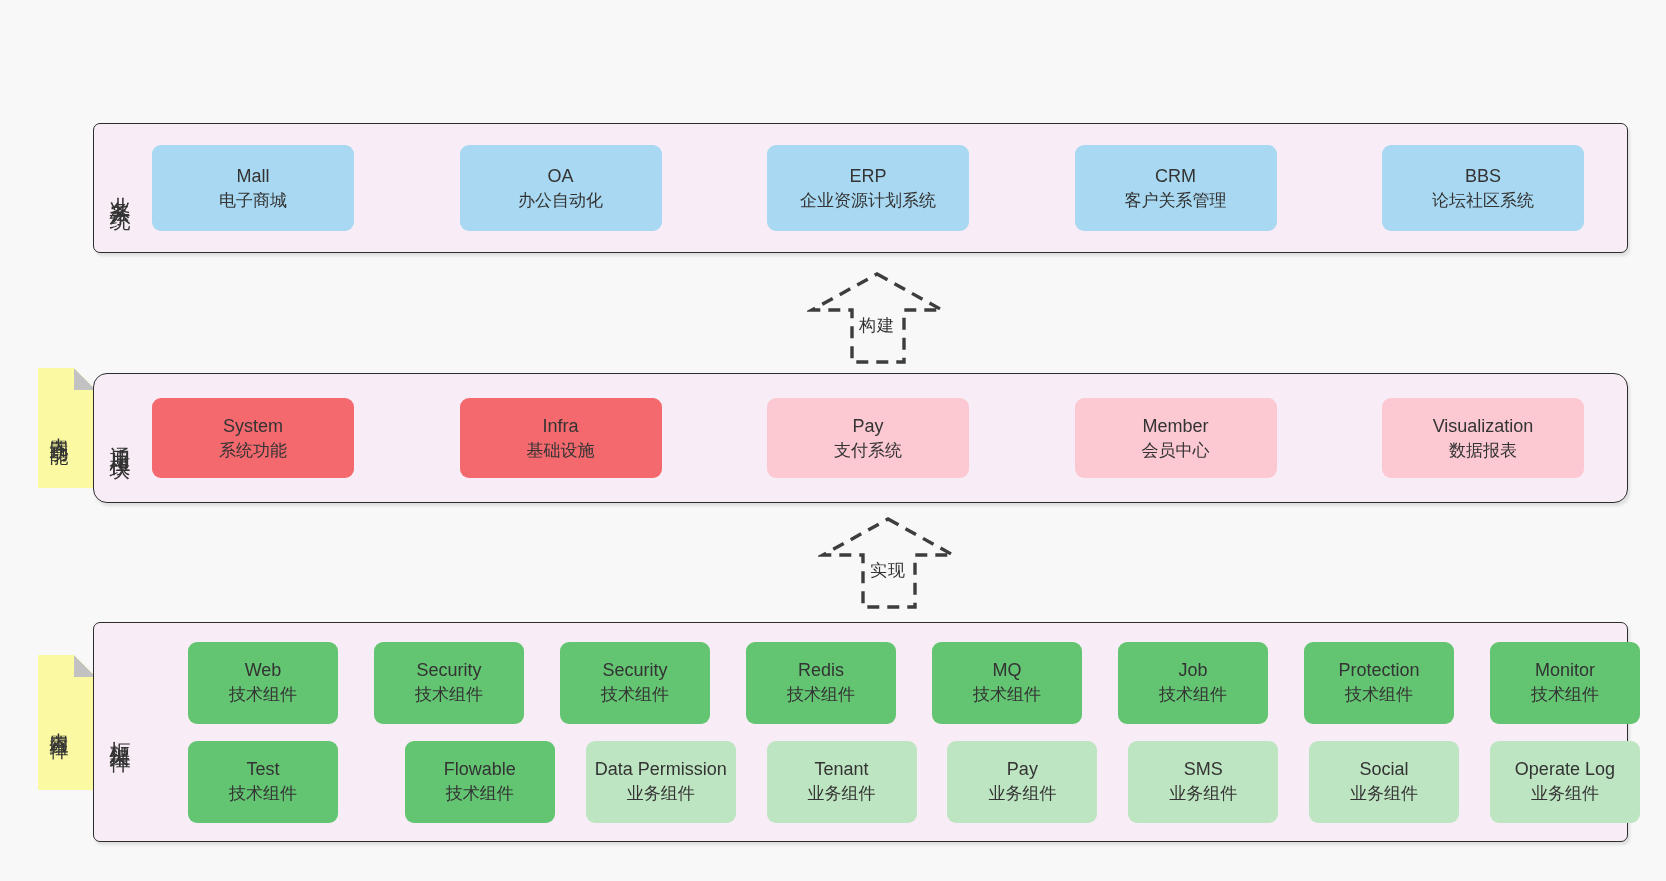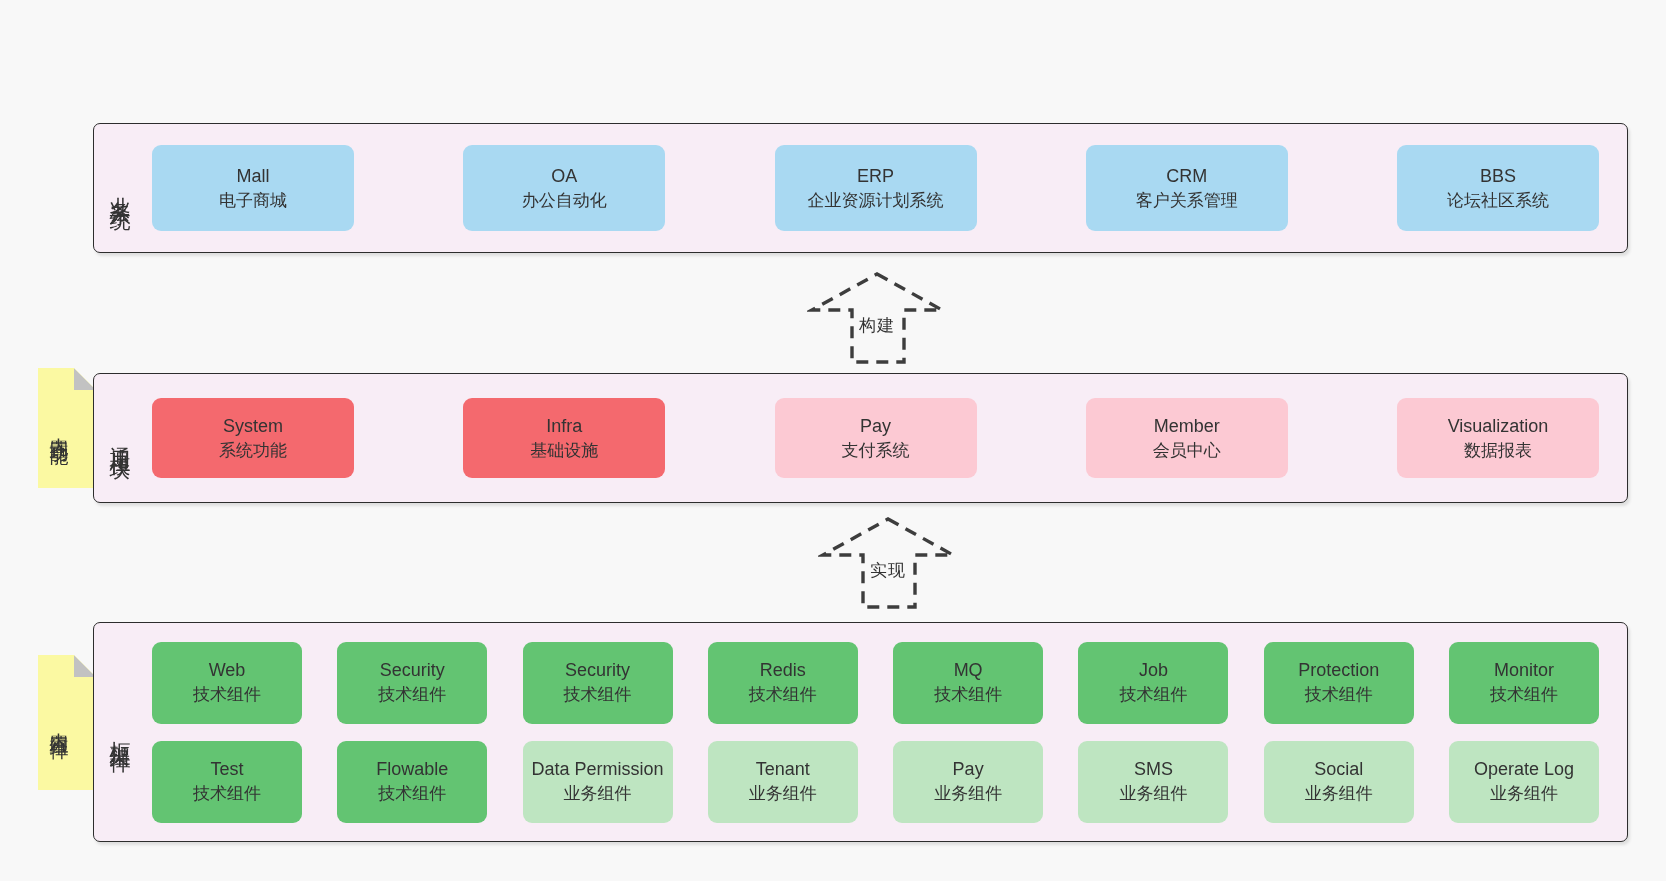--- a/index.html
+++ b/index.html
@@ -9,49 +9,49 @@
     font-family:"Liberation Sans","DejaVu Sans",sans-serif;
   }
   .panel{
     position:absolute;left:93px;width:1535px;box-sizing:border-box;
     background:var(--panelBg,#f8edf6);
     border:1.6px solid var(--border,#2d2d2d);border-radius:7px;
     box-shadow:2px 3px 3px rgba(0,0,0,0.10);
     display:flex;z-index:2;
   }
   #panel-business{top:123px;height:130px;}
-  #panel-modules{top:373px;height:130px;}
+  #panel-modules{top:373px;height:130px;border-radius:14px;}
   #panel-components{top:622px;height:220px;}
   .vtext{writing-mode:vertical-rl;text-orientation:upright;}
   .panel-label{
     flex:0 0 52px;display:flex;align-items:center;justify-content:center;
     font-size:21px;letter-spacing:4px;color:var(--text,#333);
   }
   .panel-content{
     flex:1;display:flex;align-items:center;justify-content:space-between;
-    padding:0 28px 0 6px;
+    padding:0 43px 0 6px;
   }
   #panel-components .panel-content{
     flex-direction:column;justify-content:center;align-items:stretch;gap:17px;
   }
   .brow{display:flex;justify-content:space-between;}
   .box{
     border-radius:9px;display:flex;flex-direction:column;align-items:center;
     justify-content:center;text-align:center;line-height:1.45;box-sizing:border-box;
     padding:2px 6px;
   }
   .panel-6 .box{width:202px;min-height:86px;}
   #panel-modules .box{min-height:80px;}
   .brow .box{width:150px;min-height:82px;}
   .box-name{font-size:18px;}
   .box-desc{font-size:17px;}
   .blue{background:var(--blue,#a9d9f2);}
   .red{background:var(--red,#f4696e);}
   .pink{background:var(--pink,#fcc9d3);}
-  .green{background:var(--green,#63c472);}
+  .green{background:var(--green,#63c472);margin-left:36px;}
   .green-lt{background:var(--greenLight,#bee5c1);}
   .sticky{
     position:absolute;left:38px;width:58px;box-sizing:border-box;z-index:1;
     background:var(--sticky,#fbf9a2);
     display:flex;align-items:center;justify-content:center;padding-right:16px;
     clip-path:polygon(0 0, calc(100% - 22px) 0, 100% 22px, 100% 100%, 0 100%);
     font-size:19px;letter-spacing:3px;
   }
   .sticky .fold{
     position:absolute;top:0;right:0;width:22px;height:22px;

